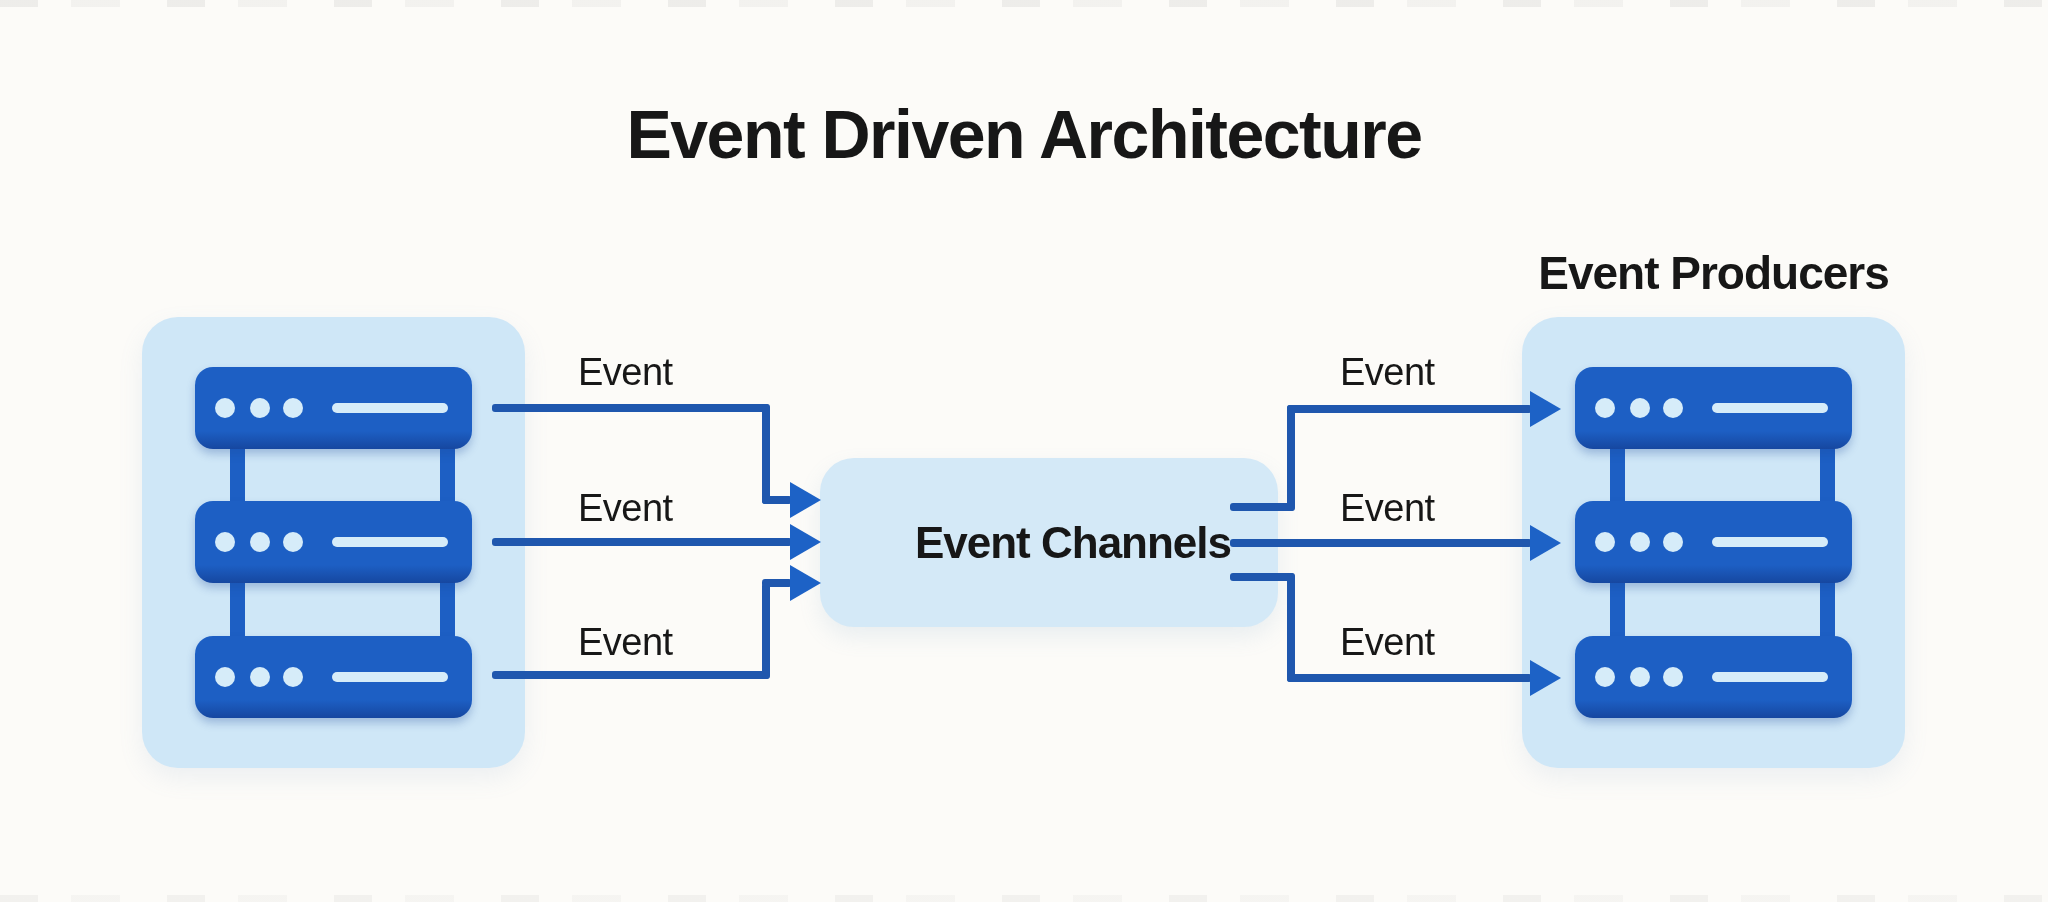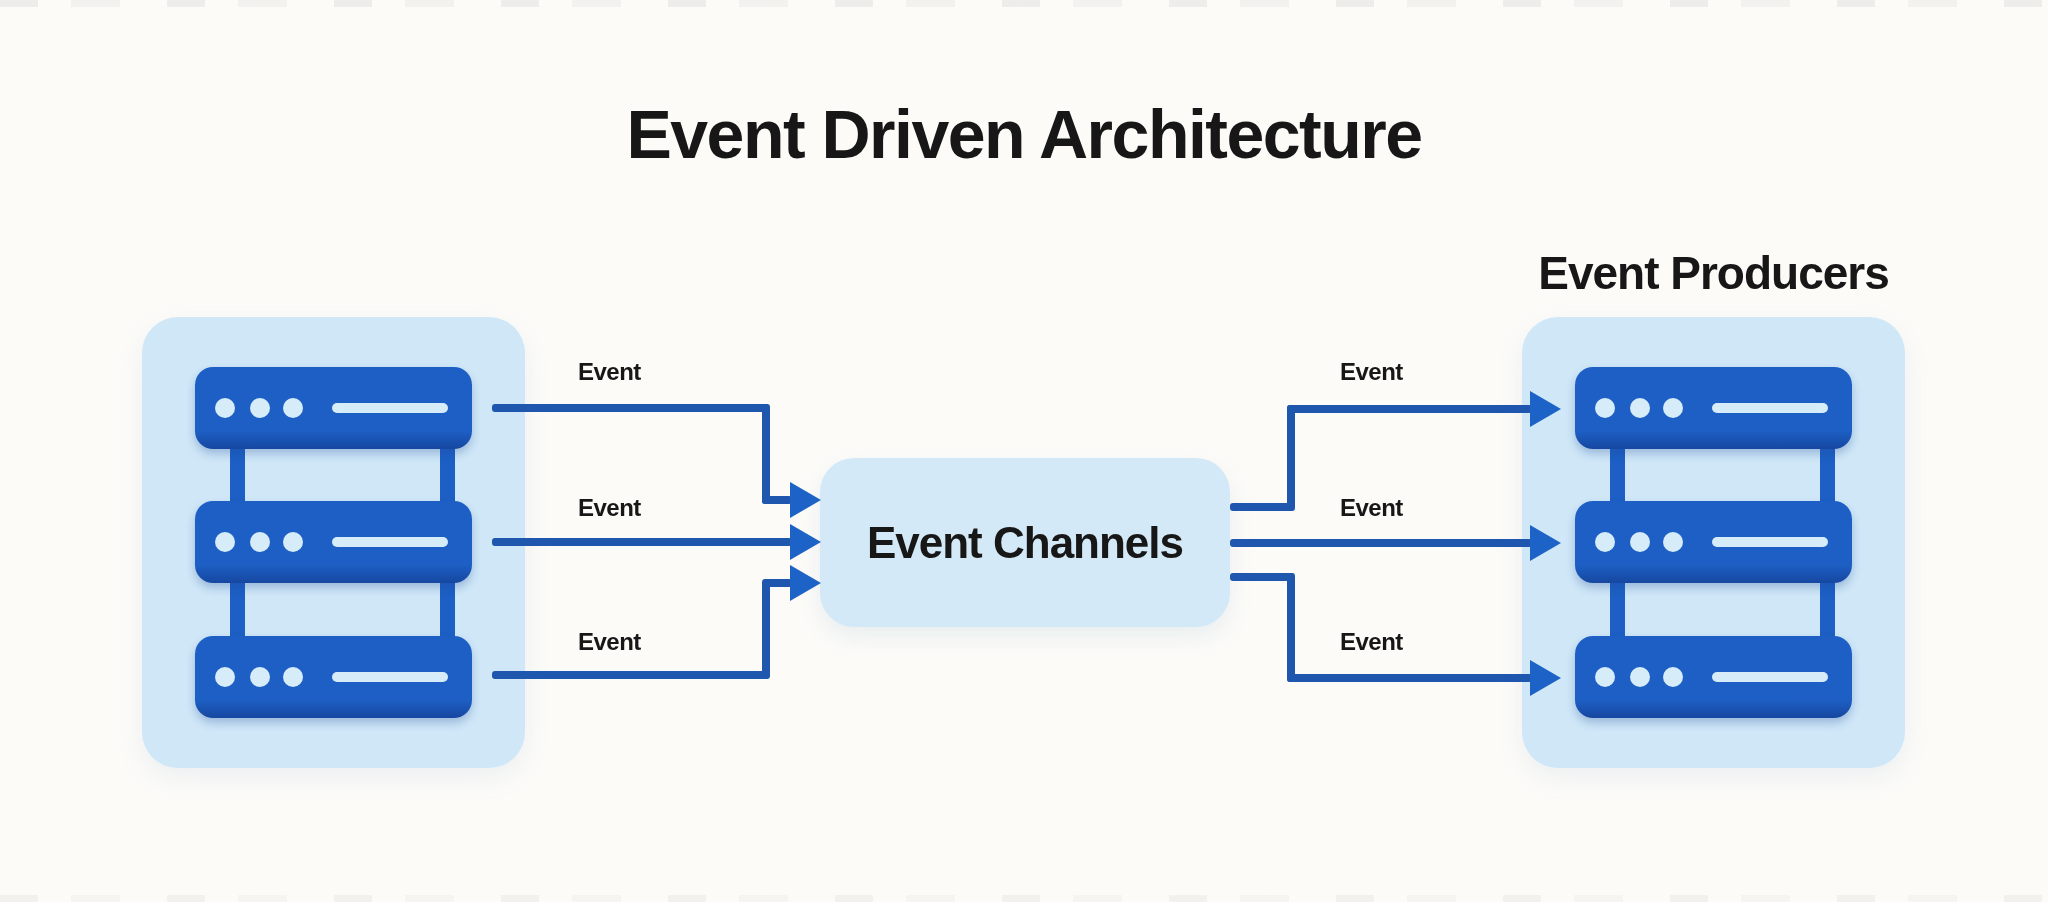--- a/index.html
+++ b/index.html
@@ -59,28 +59,28 @@
   .dot.d1{left:20px;} .dot.d2{left:55px;} .dot.d3{left:88px;}
   .slot{
     position:absolute;left:137px;top:36px;width:116px;height:10px;border-radius:5px;
     background:var(--detail-light,#d6ecf9);
   }
 
   .channel-box{
     position:absolute;left:820px;top:458px;width:410px;height:169px;border-radius:34px;
     background:var(--channel-bg,#d4e9f7);
     box-shadow:0 10px 22px rgba(120,160,200,.14);
-    display:flex;align-items:center;justify-content:center;
+    display:flex;align-items:center;justify-content:center;padding-left:48px;
   }
   .channel-box .channel-text{
     font-size:44px;font-weight:700;letter-spacing:-1px;color:var(--text-ink,#171717);
   }
 
   .evt-label{
-    position:absolute;font-size:24px;line-height:40px;font-weight:700;letter-spacing:-.5px;
+    position:absolute;font-size:38px;line-height:40px;font-weight:400;letter-spacing:-.5px;
     color:var(--text-ink,#171717);
   }
   .evt-label.lft{left:578px;} .evt-label.rgt{left:1340px;}
   .evt-label.row1{top:352px;} .evt-label.row2{top:488px;} .evt-label.row3{top:622px;}
 
   .seg{position:absolute;background:var(--line-blue,#1f57ae);border-radius:3px;}
   .head{
     position:absolute;width:0;height:0;
     border-top:18px solid transparent;border-bottom:18px solid transparent;
     border-left:31px solid var(--arrow-blue,#1d62c6);

